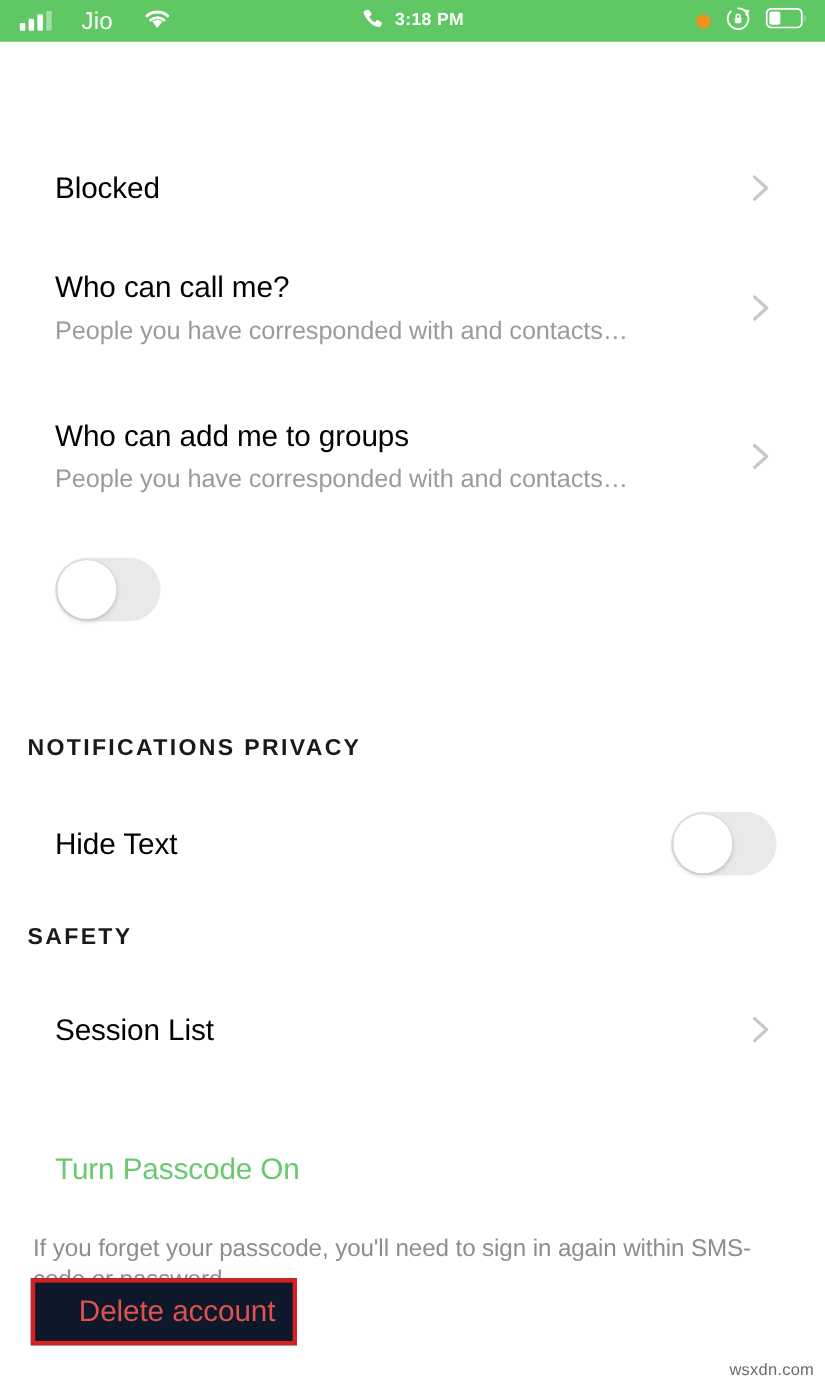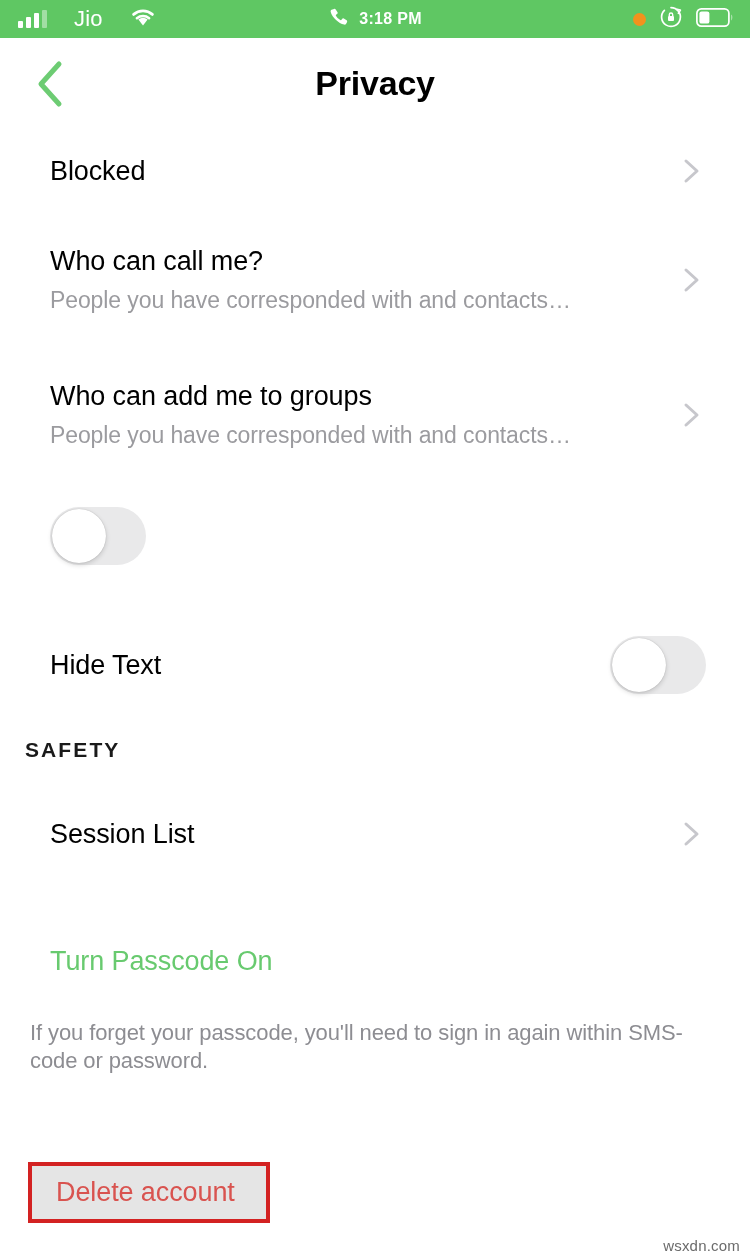--- a/index.html
+++ b/index.html
@@ -205,21 +205,22 @@
     position: absolute;
     left: 28px;
     top: 1162px;
     width: 242px;
     height: 61px;
     border: 4px solid #d32222;
     display: flex;
     align-items: center;
     padding-left: 24px;
     cursor: pointer;
-    background: #e5e5e5;
+    background: #0f172a;
+    justify-content: center;
   }
   .delete-label {
     font-size: 27px;
     color: #d9534f;
     letter-spacing: -0.1px;
   }
 
   .watermark {
     position: absolute;
     right: 10px;
@@ -275,30 +276,20 @@
       <span>
         <svg width="38" height="19" viewBox="0 0 38 19">
           <rect x="0.9" y="0.9" width="32" height="17.2" rx="4.4" fill="none" stroke="#fff" stroke-width="1.7"></rect>
           <rect x="3.4" y="3.4" width="10" height="12.2" rx="2.2" fill="#fff"></rect>
           <path d="M35.2 6.6c1.5.6 1.5 5.2 0 5.8Z" fill="rgba(255,255,255,0.55)"></path>
         </svg>
       </span>
     </div>
   </div>
 
-  <div class="nav-bar">
-    <div class="back-btn">
-      <span>
-        <svg width="30" height="48" viewBox="0 0 30 48">
-          <path d="M24 4 L6 24 L24 44" stroke="#6dcc73" stroke-width="5" fill="none" stroke-linecap="round" stroke-linejoin="round"></path>
-        </svg>
-      </span>
-    </div>
-    <div class="nav-title">Privacy</div>
-  </div>
 
   <div class="content">
 
     <div class="row" style="height:82px;">
       <div class="row-text">
         <div class="row-title">Blocked</div>
       </div>
       <span class="chevron">
         <svg width="26" height="26" viewBox="0 0 26 26">
           <path d="M8 3 L19 13 L8 23" stroke="#c7c7cc" stroke-width="3" fill="none" stroke-linecap="round" stroke-linejoin="round"></path>
@@ -329,20 +320,21 @@
         </svg>
       </span>
     </div>
 
     <div class="row" style="height:108px;">
       <span class="toggle">
         <span class="knob"></span>
       </span>
     </div>
 
+    <div class="section-header" style="margin-top:78px;">NOTIFICATIONS PRIVACY</div>
 
     <div class="row" style="height:98px;margin-top:26px;">
       <div class="row-text">
         <div class="row-title">Hide Text</div>
       </div>
       <span class="toggle">
         <span class="knob"></span>
       </span>
     </div>
 

